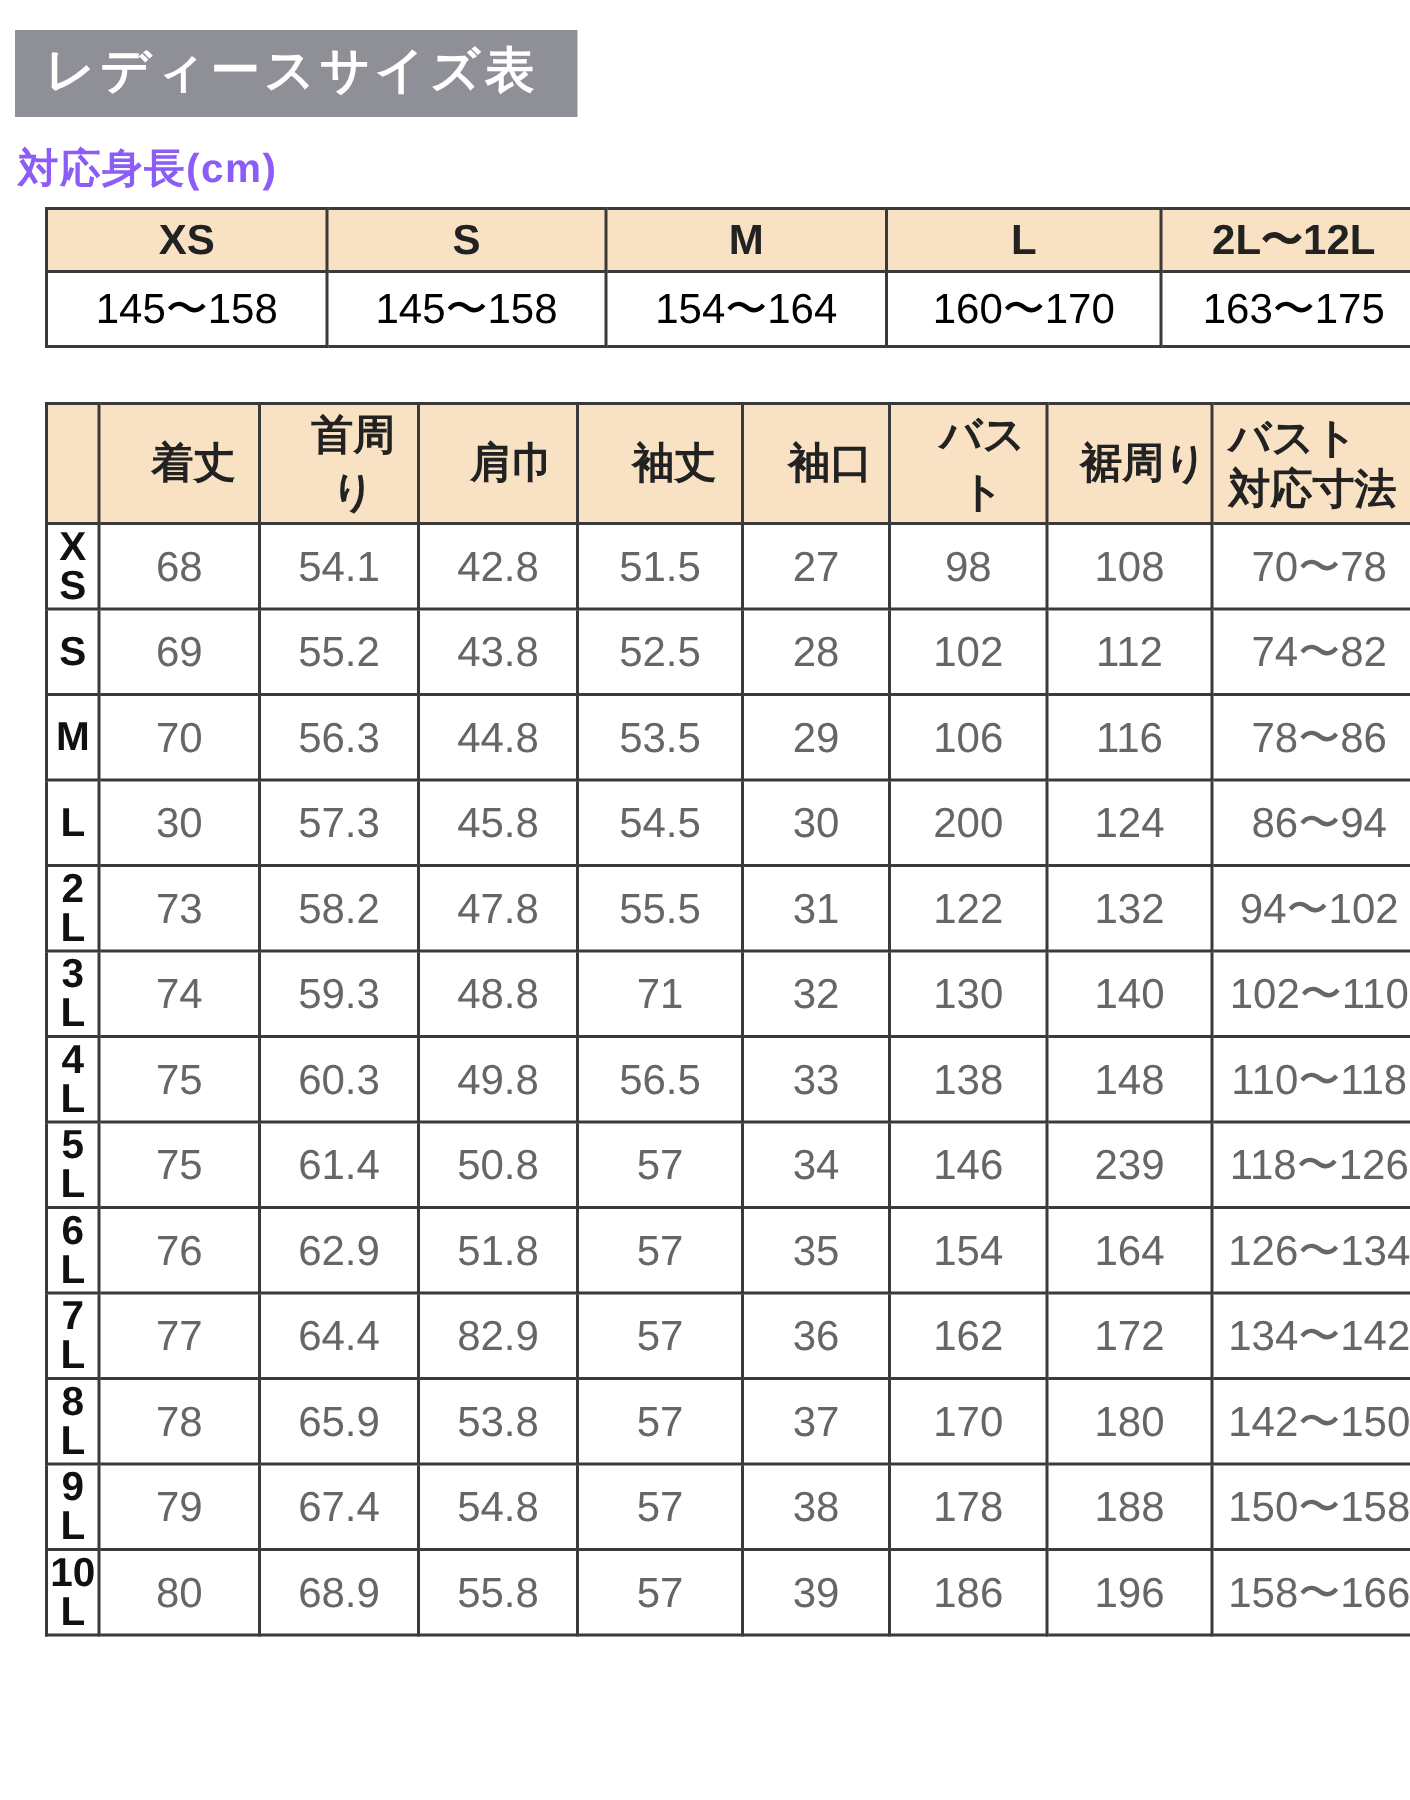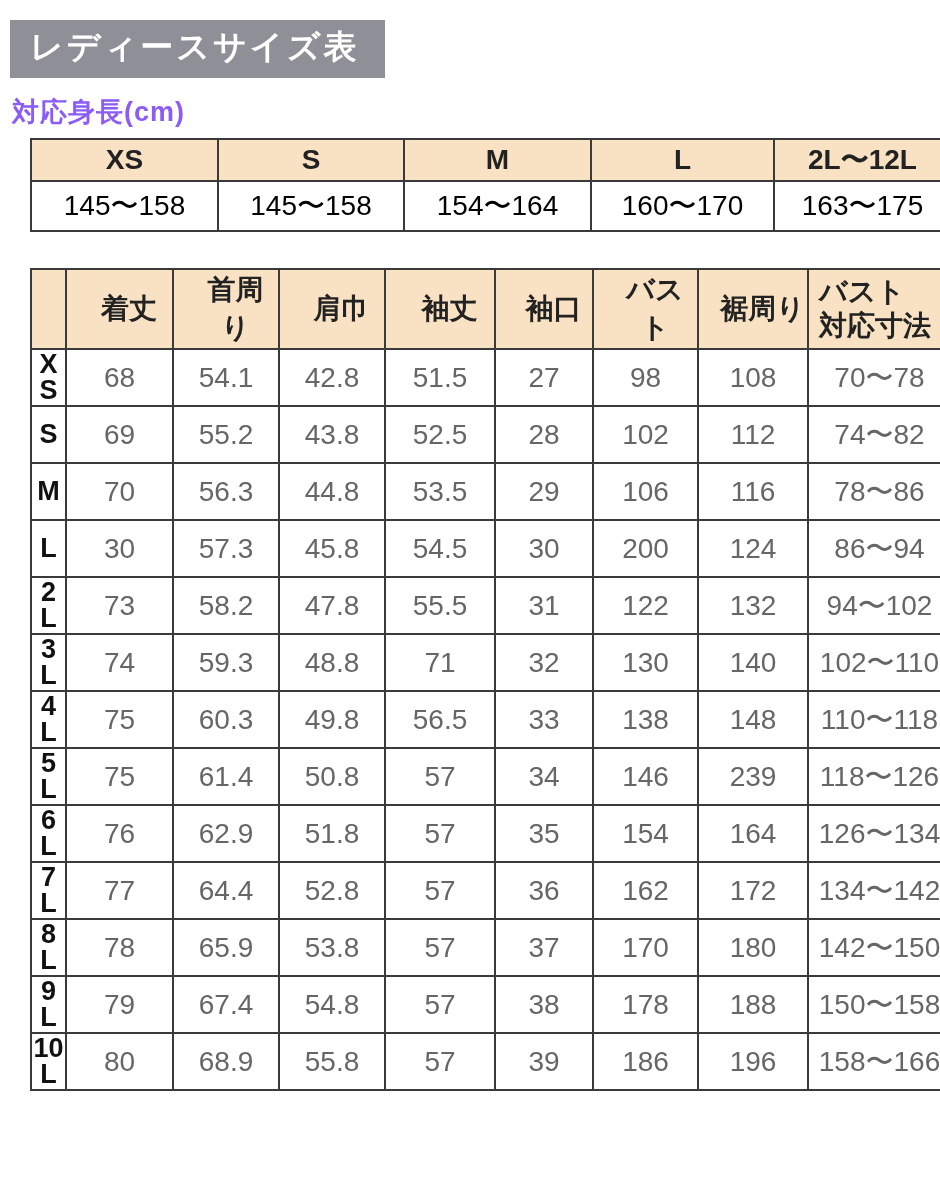--- a/index.html
+++ b/index.html
@@ -233,21 +233,21 @@
         <td>35</td>
         <td>154</td>
         <td>164</td>
         <td>126〜134</td>
       </tr>
       <tr>
         <th>7
 L</th>
         <td>77</td>
         <td>64.4</td>
-        <td>52.8</td>
+        <td>82.9</td>
         <td>57</td>
         <td>36</td>
         <td>162</td>
         <td>172</td>
         <td>134〜142</td>
       </tr>
       <tr>
         <th>8
 L</th>
         <td>78</td>

